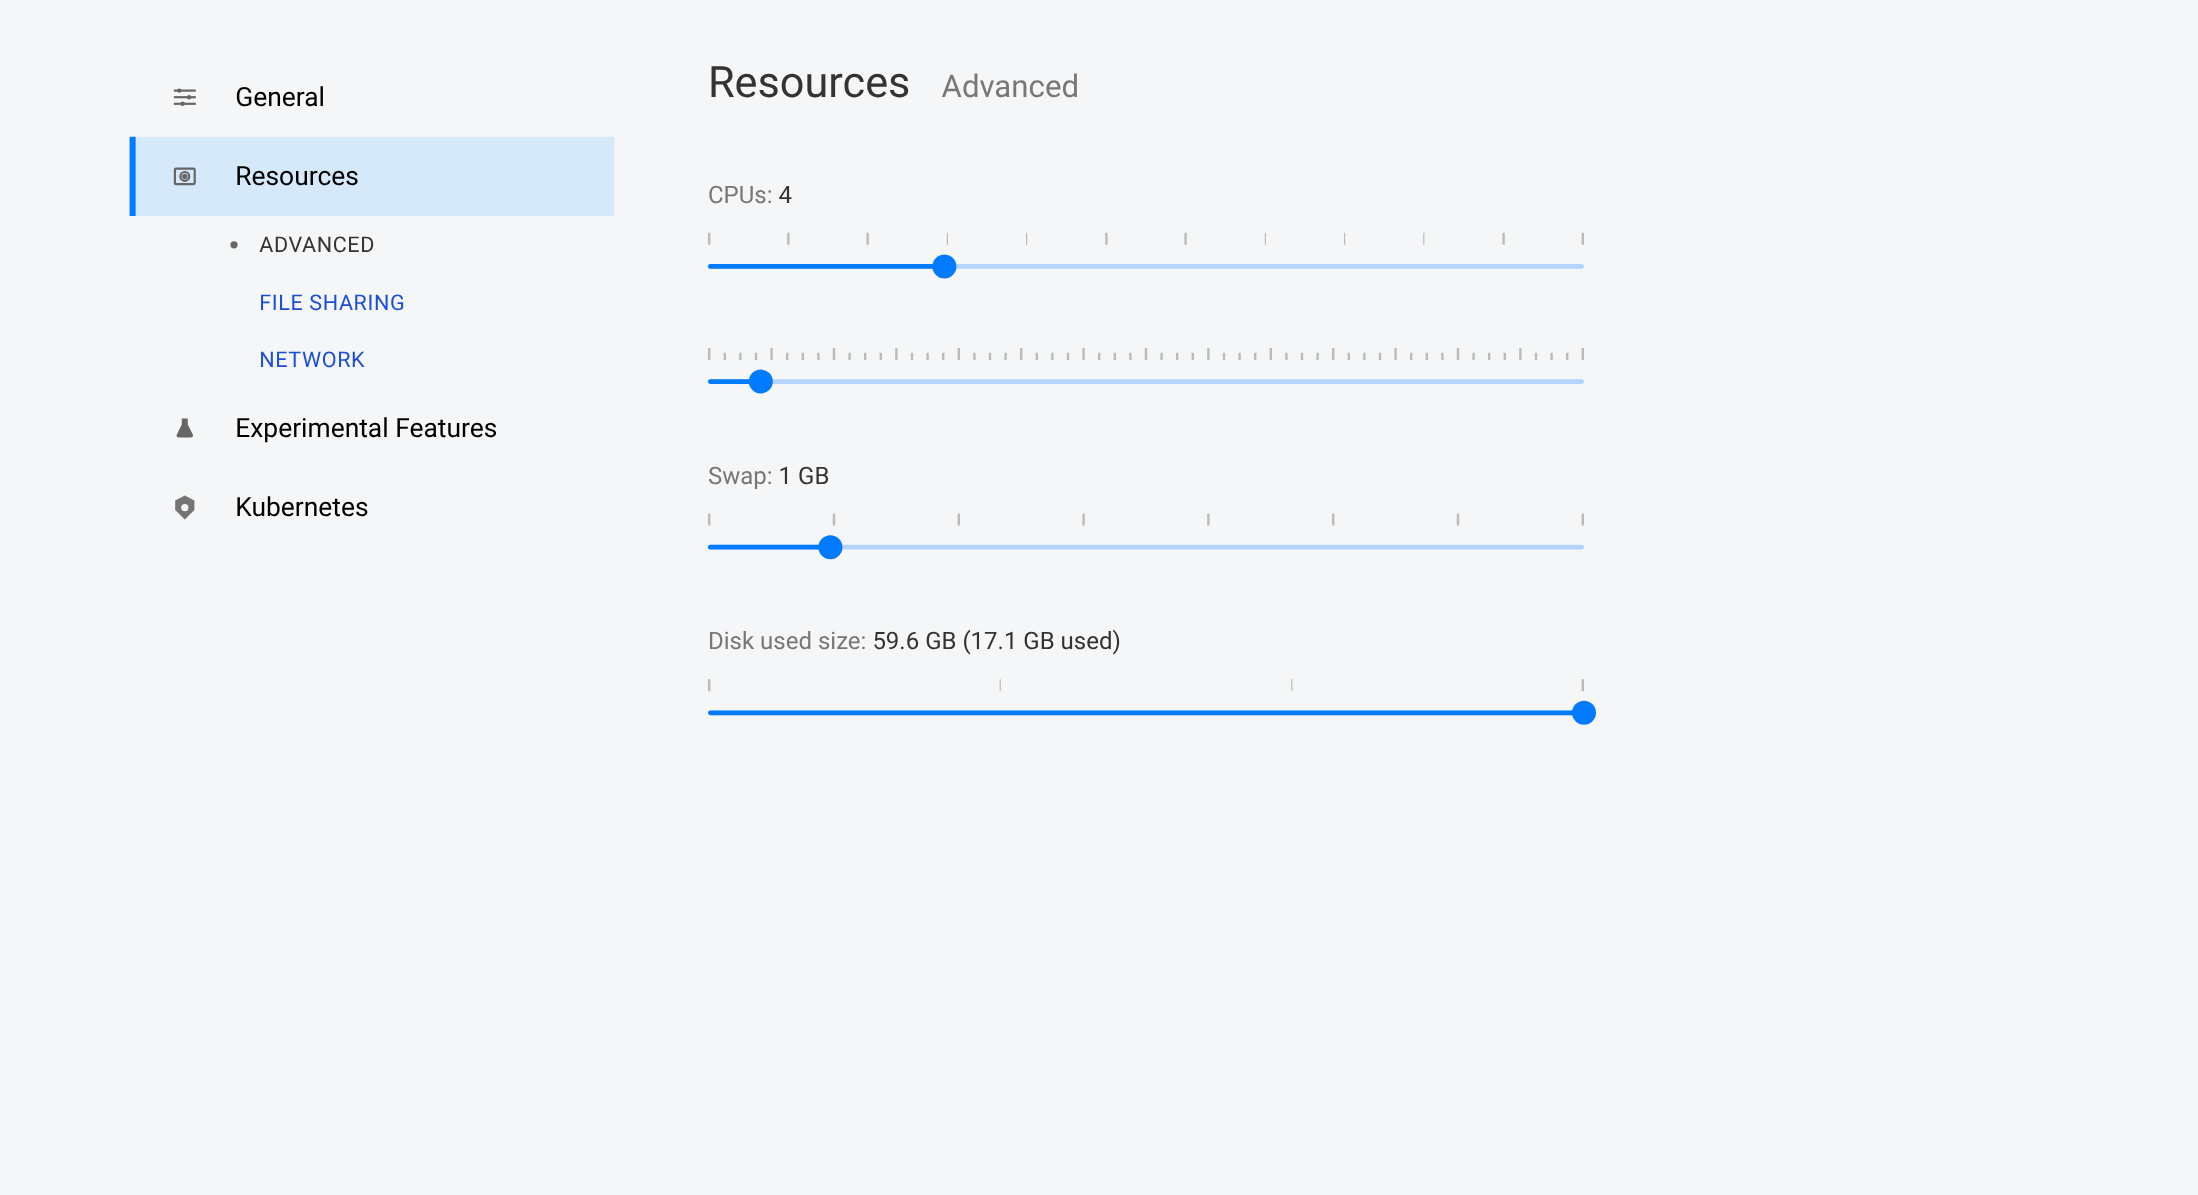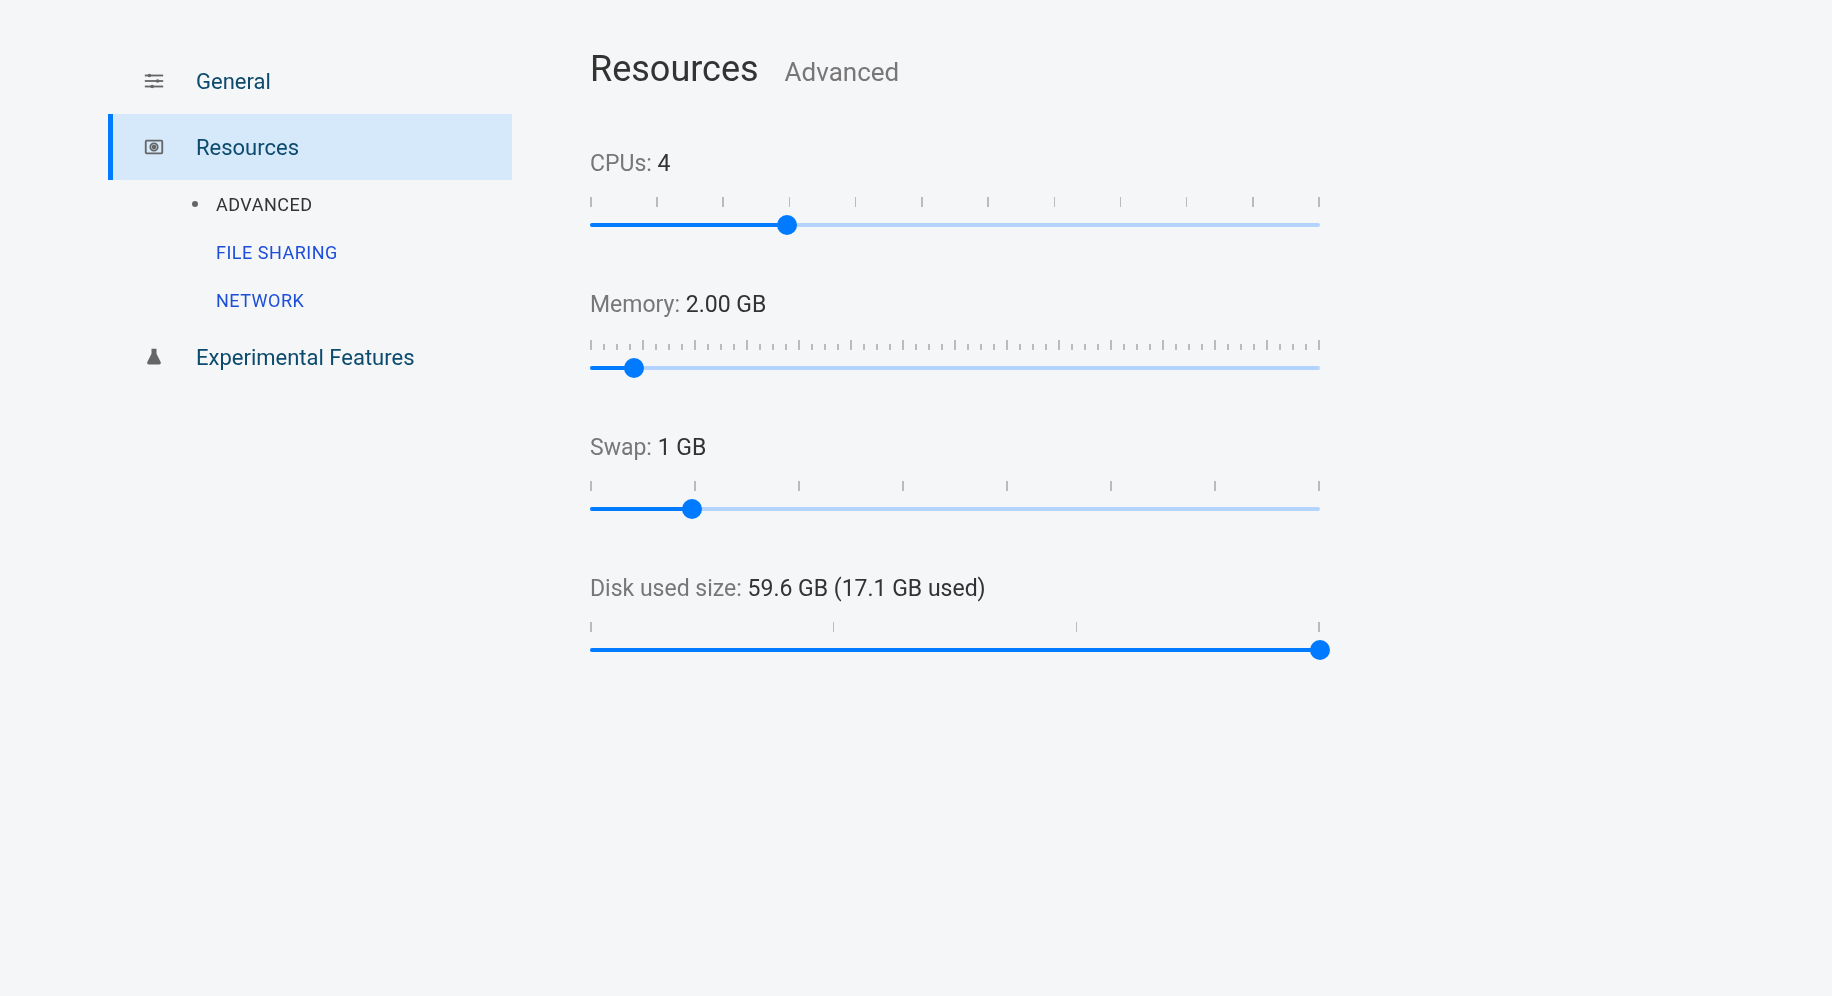--- a/index.html
+++ b/index.html
@@ -14,21 +14,21 @@
   .sidebar {
     width: 512px;
     padding-left: 108px;
   }
   .nav-item {
     display: flex;
     align-items: center;
     height: 66px;
     padding-left: 32px;
     cursor: pointer;
-    color: #0c4a6e;
+    color: #000000;
     font-size: 22px;
   }
   .nav-item.active {
     background: #d6e9fb;
     border-left: 5px solid #007bff;
     padding-left: 27px;
   }
   .nav-icon {
     width: 28px;
     height: 28px;
@@ -79,21 +79,21 @@
     margin-right: 26px;
   }
   .header-sub {
     font-size: 26px;
     color: #777;
   }
   .setting {
     margin-bottom: 64px;
   }
   .setting-label {
-    font-size: 23px;
+    font-size: 20px;
     color: #777;
     margin-bottom: 20px;
   }
   .setting-label .value {
     color: #333;
   }
   .slider-area {
     position: relative;
     width: 730px;
   }
@@ -183,20 +183,29 @@
 
   <div class="nav-item">
     <span class="nav-icon">
       <svg viewBox="0 0 24 24" width="20" height="22" fill="currentColor">
           <path d="M9 2v6l-5 10c-.7 1.4.3 3 1.8 3h12.4c1.5 0 2.5-1.6 1.8-3l-5-10V2H9z"></path>
         </svg>
     </span>
     <span>Experimental Features</span>
   </div>
 
+  <div class="nav-item">
+    <span class="nav-icon">
+      <svg viewBox="0 0 24 24" width="24" height="24" fill="currentColor">
+          <path d="M12 2l8 4v8l-8 8-8-8V6l8-4z" opacity="0.9"></path>
+          <circle cx="12" cy="12" r="3" fill="#f5f6f7"></circle>
+        </svg>
+    </span>
+    <span>Kubernetes</span>
+  </div>
 </div>
 
 <div class="content">
   <div class="header">
     <div class="header-title">Resources</div>
     <div class="header-sub">Advanced</div>
   </div>
 
   <div class="setting">
     <div class="setting-label">
@@ -219,24 +228,20 @@
           <div class="tick"></div>
         </div>
       <div class="track">
         <div class="track-fill" id="fill-cpus" style="width: 27%;"></div>
         <div class="handle" id="handle-cpus" style="left: 27%;"></div>
       </div>
     </div>
   </div>
 
   <div class="setting">
-    <div class="setting-label">
-      <span>Memory:</span>
-      <span class="value">2.00 GB</span>
-    </div>
     <div class="slider-area">
       <div class="ticks-dense" id="ticks-memory">
           <div class="tick"></div>
           <div class="tick small"></div>
           <div class="tick small"></div>
           <div class="tick small"></div>
           <div class="tick"></div>
           <div class="tick small"></div>
           <div class="tick small"></div>
           <div class="tick small"></div>

